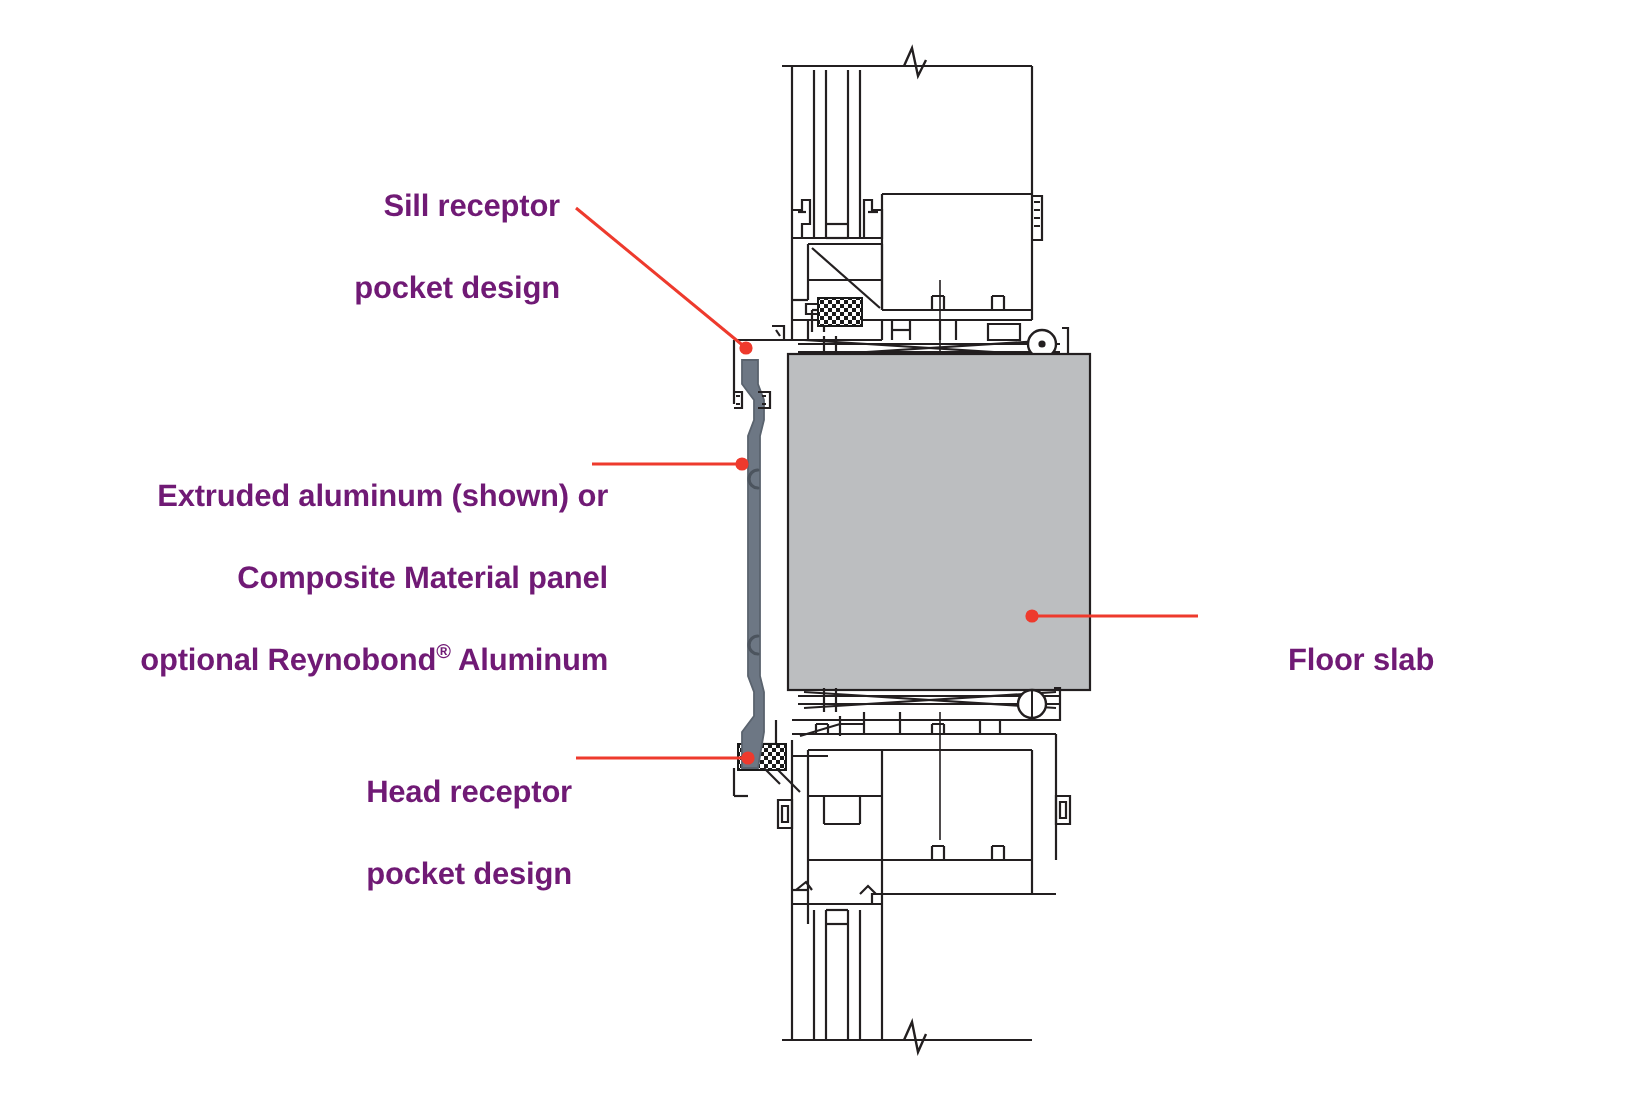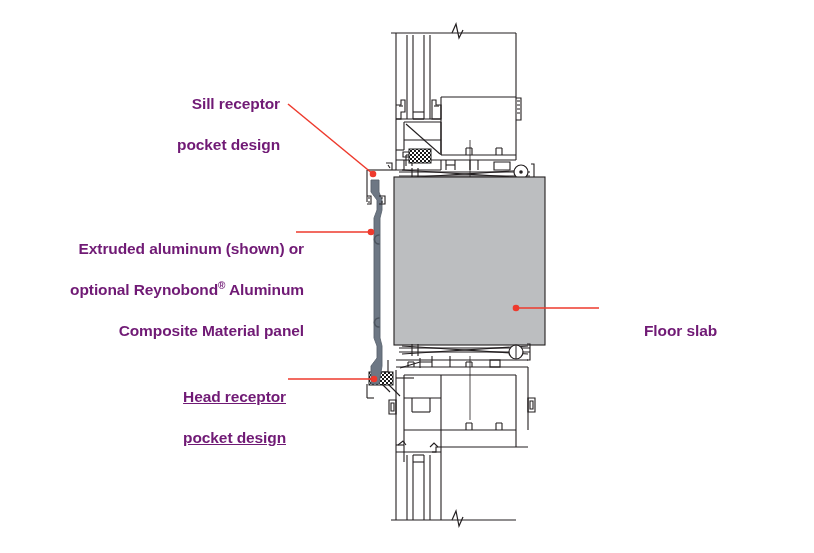--- a/index.html
+++ b/index.html
@@ -43,21 +43,20 @@
     left: 150px; top: 73px; width: 130px;
     text-align: right;
   }
   #label-panel {
     left: 36px; top: 218px; width: 268px;
     text-align: right;
   }
   #label-head {
     left: 140px; top: 366px; width: 146px;
     text-align: right;
-    text-decoration: underline;
   }
   #label-slab {
     left: 604px; top: 300px; width: 160px;
     text-align: left;
   }
   .sup-reg {
     font-size: 10px;
     vertical-align: super;
     line-height: 0;
   }
@@ -311,22 +310,22 @@
     </g>
   </svg>
 
   <div class="callout right" id="label-sill">
     <div>Sill receptor</div>
     <div>pocket design</div>
   </div>
 
   <div class="callout right" id="label-panel">
     <div>Extruded aluminum (shown) or</div>
+    <div>Composite Material panel</div>
     <div><span>optional Reynobond</span><span class="sup-reg">®</span><span> Aluminum</span></div>
-    <div>Composite Material panel</div>
   </div>
 
   <div class="callout right" id="label-head">
     <div>Head receptor</div>
     <div>pocket design</div>
   </div>
 
   <div class="callout left" id="label-slab">
     <div>Floor slab</div>
   </div>

